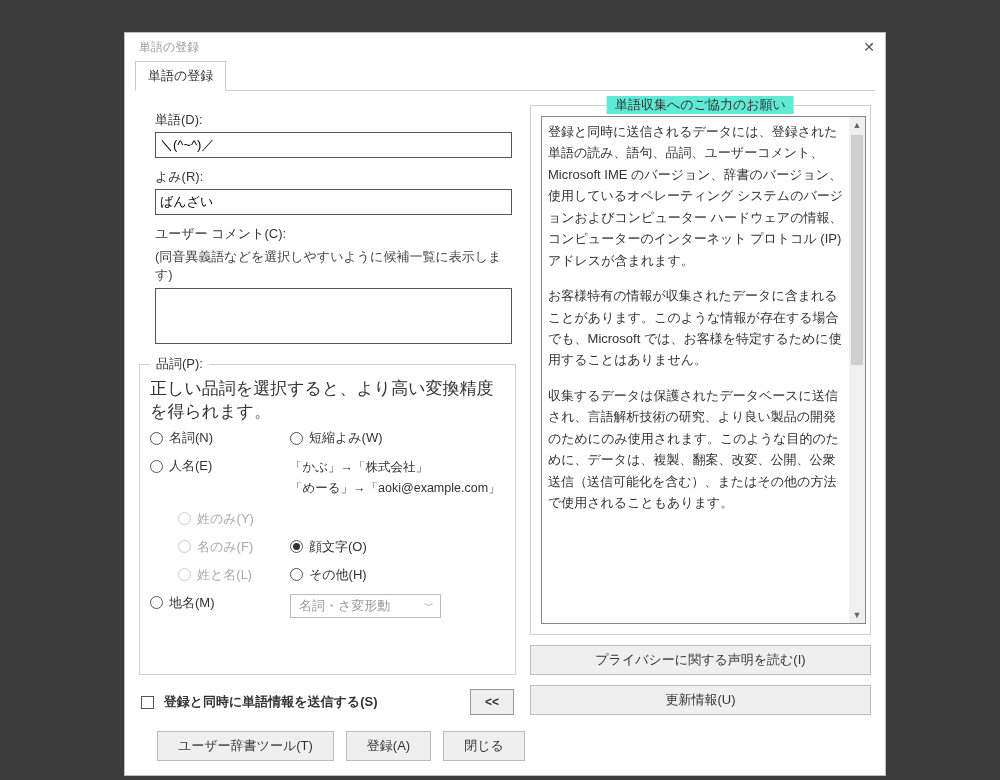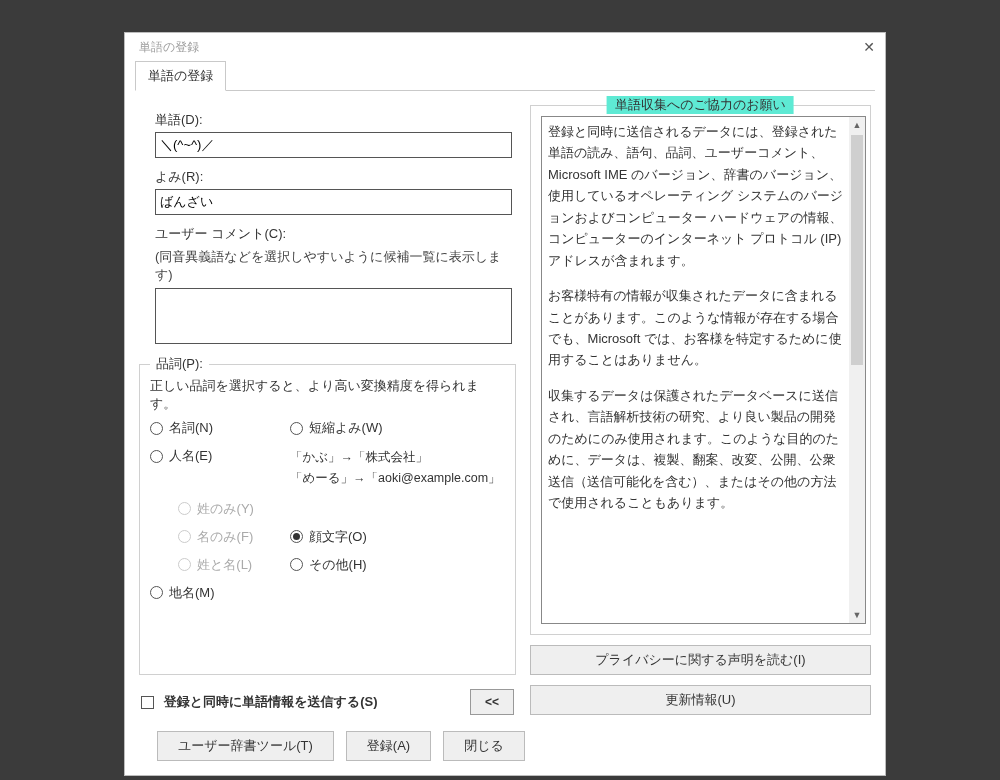--- a/index.html
+++ b/index.html
@@ -101,21 +101,21 @@
   }
   .group-title {
     position: absolute;
     top: -10px;
     left: 10px;
     background: #fff;
     padding: 0 6px;
     font-size: 13px;
   }
   .group-hint {
-    font-size: 13px;
+    font-size: 17px;
     color: #333;
     margin-bottom: 6px;
   }
   .radio-grid {
     display: grid;
     grid-template-columns: 140px 1fr;
     column-gap: 0;
     row-gap: 10px;
     align-items: start;
   }
@@ -277,20 +277,24 @@
             </div>
           </div>
           <div class="radio-item">
             <span class="radio-circle"></span>
             <span>その他(H)</span>
           </div>
 
           <div class="radio-item">
             <span class="radio-circle"></span>
             <span>地名(M)</span>
+          </div>
+          <div class="dropdown">
+            <span>名詞・さ変形動</span>
+            <span class="chev">﹀</span>
           </div>
         </div>
       </div>
 
       <div class="bottom-row">
         <div>
           <span class="checkbox"></span>
           <span>登録と同時に単語情報を送信する(S)</span>
         </div>
         <div class="small-btn">&lt;&lt;</div>

